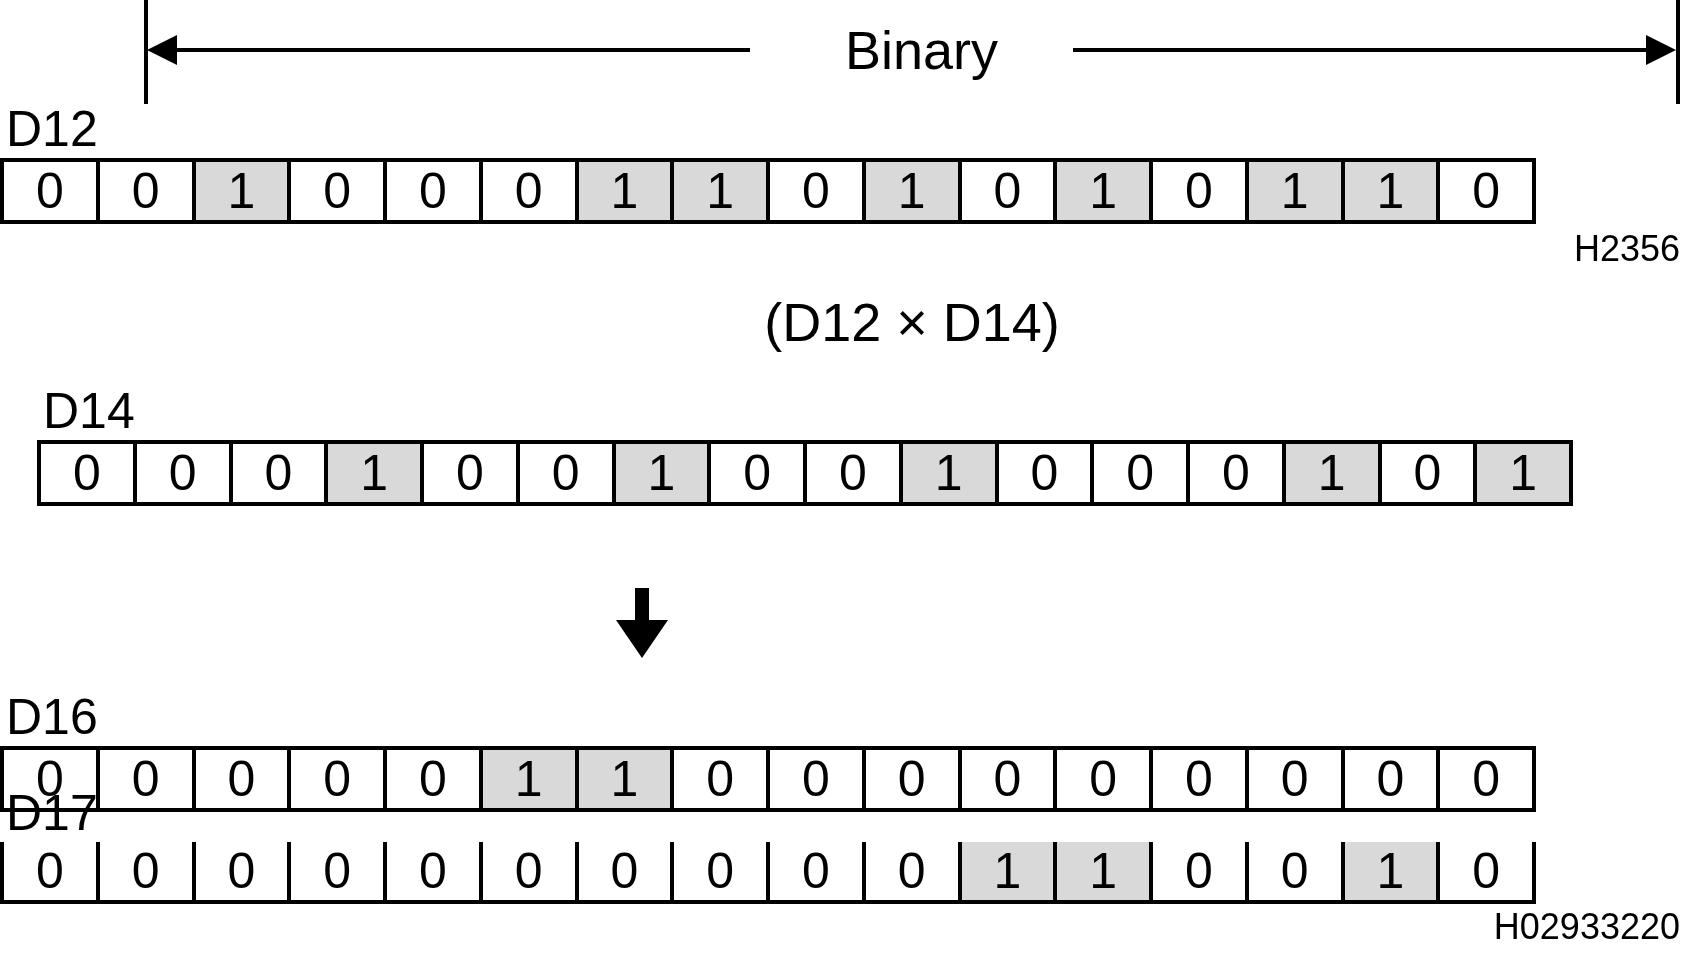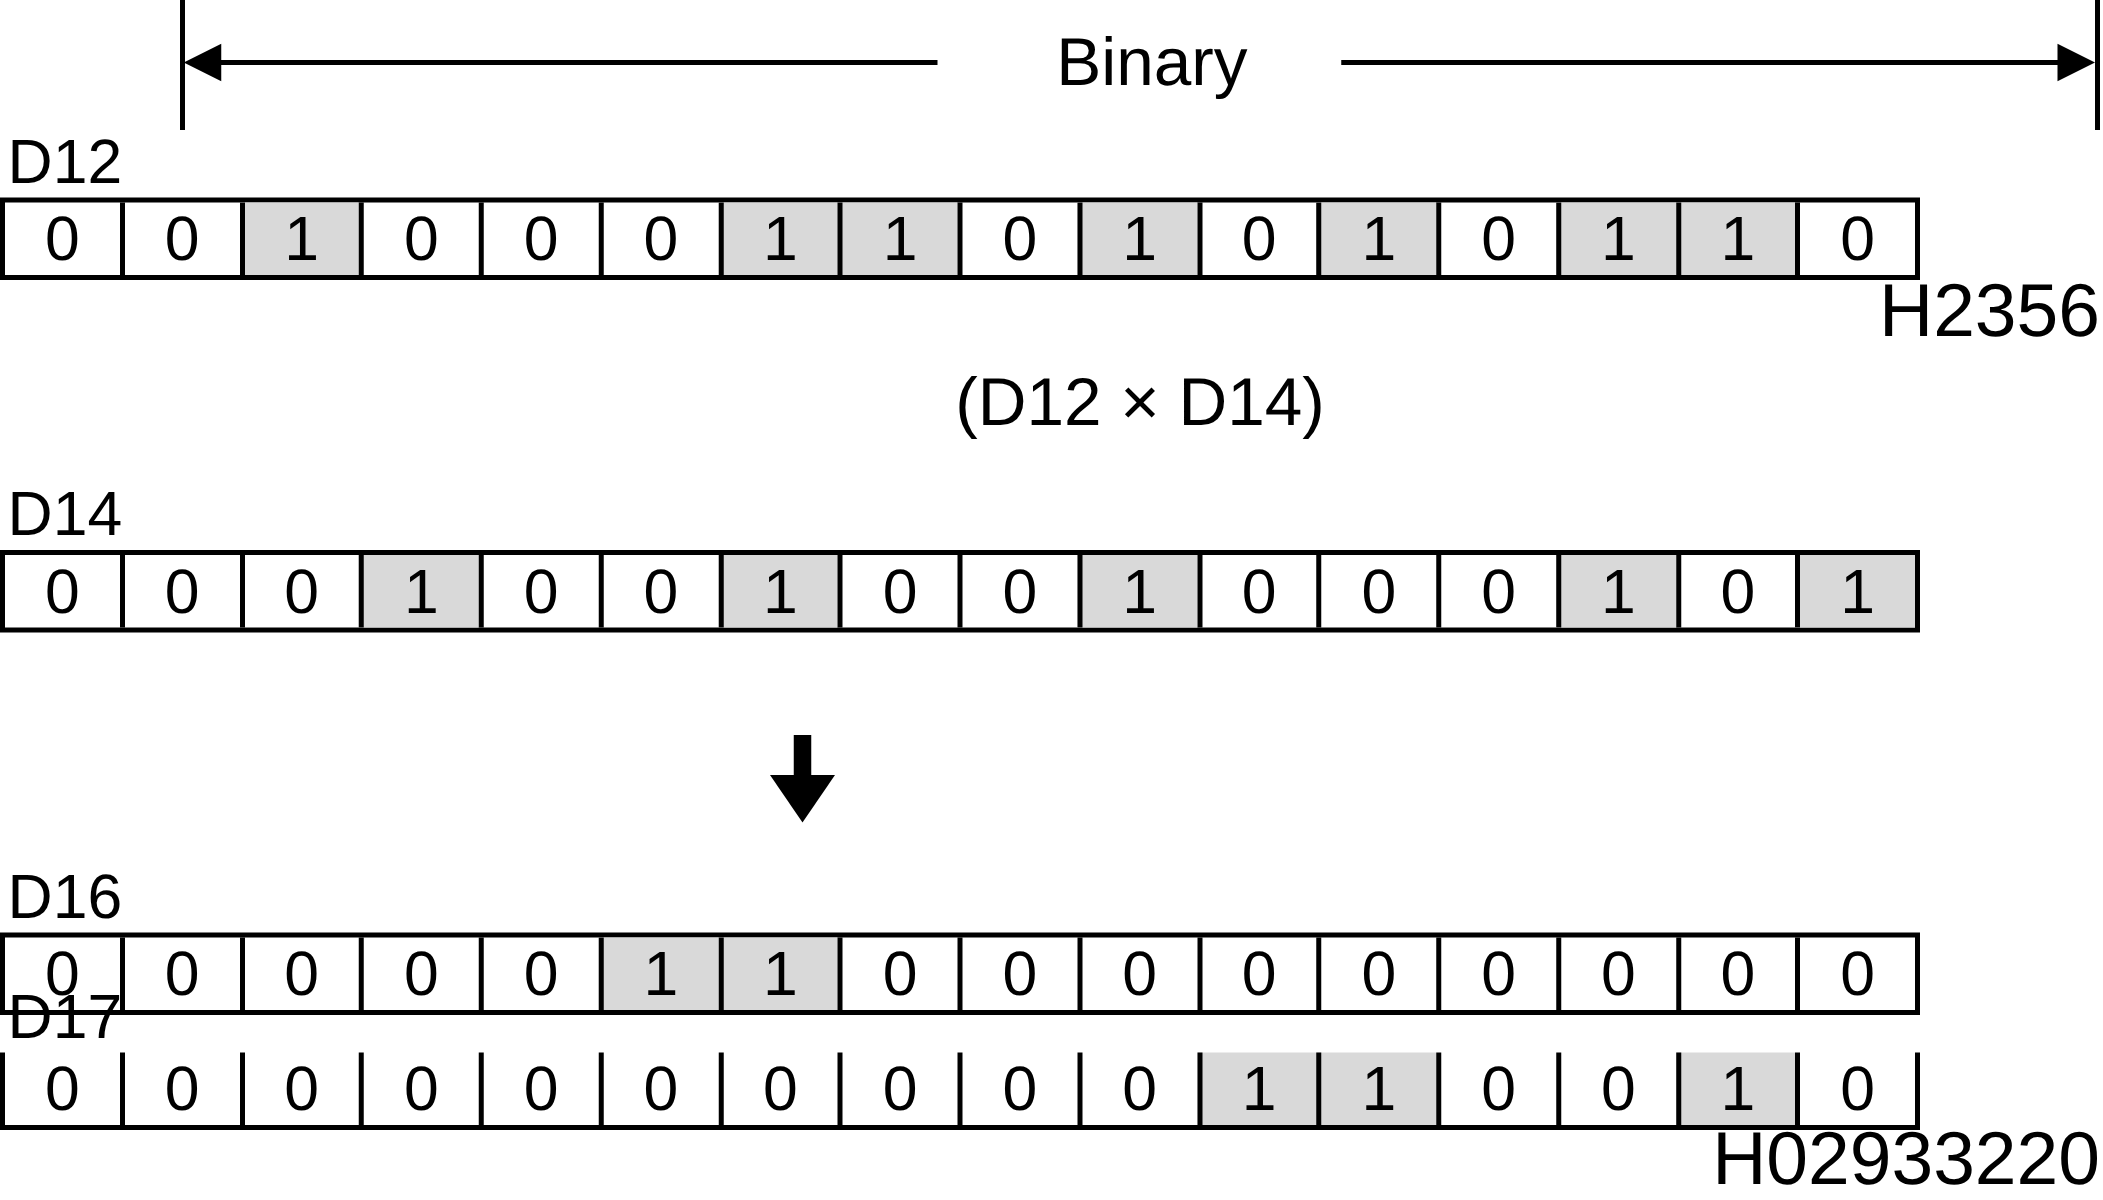--- a/index.html
+++ b/index.html
@@ -39,27 +39,27 @@
     border: 4px solid #000; background: #fff;
   }
   .bit-cell {
     flex: 1 1 0; display: flex; align-items: center; justify-content: center;
     font-size: 50px;
   }
   .bit-cell + .bit-cell { border-left: 4px solid #000; }
   .bit-cell.on { background: #d9d9d9; }
 
   .row-d12 { top: 100px; height: 100px; }
-  .row-d14 { top: 382px; height: 92px; }
+  .row-d14 { top: 382px; height: 92px; margin-left: 37px; }
   .row-d16 { top: 688px; height: 96px; }
   .row-d17 { top: 784px; height: 96px; }
   .row-d17 .bit-table { border-top: none; }
 
   
-  .hex-label { position: absolute; right: 2px; font-size: 60px; line-height: 58px; }
+  .hex-label { position: absolute; right: 2px; font-size: 36px; line-height: 58px; }
   .hex-d12 { top: 220px; }
   .hex-d14 { top: 496px; }
   .hex-result { top: 898px; }
 
   
   .op-label {
     position: absolute; left: 144px; top: 292px; width: 1536px;
     text-align: center; font-size: 54px; line-height: 60px;
   }
 

